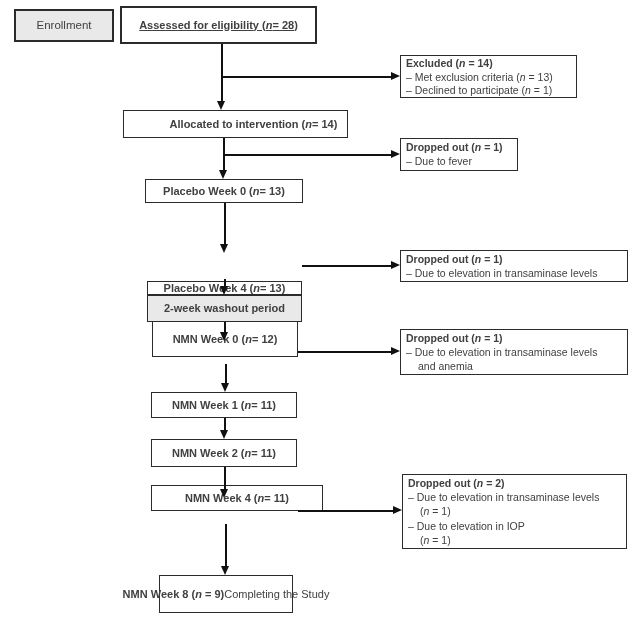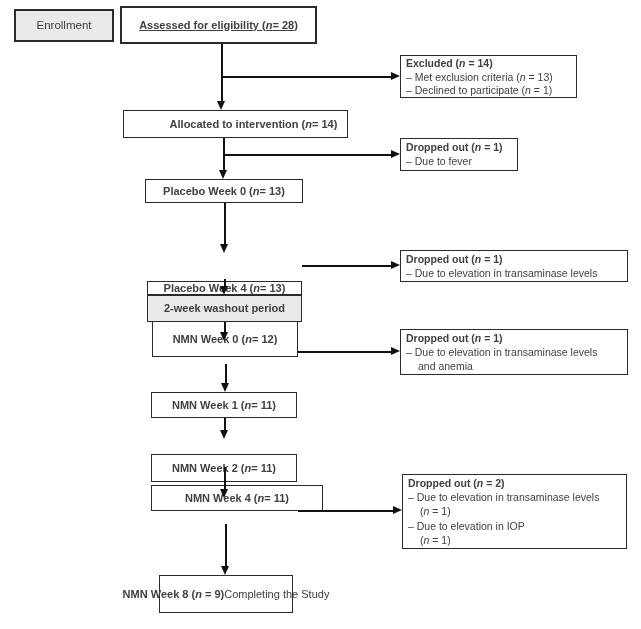--- a/index.html
+++ b/index.html
@@ -53,21 +53,21 @@
   <div class="box" style="left:145px;top:179px;width:158px;height:24px;">Placebo Week 0 (<i>n</i> = 13)</div>
 
   <div class="box" style="left:147px;top:253px;width:155px;height:14px;margin-top:28px;">Placebo Week 4 (<i>n</i> = 13)</div>
 
   <div class="box gray" style="left:147px;top:295px;width:155px;height:27px;">2-week washout period</div>
 
   <div class="box" style="left:152px;top:321px;width:146px;height:36px;">NMN Week 0 (<i>n</i> = 12)</div>
 
   <div class="box" style="left:151px;top:392px;width:146px;height:26px;">NMN Week 1 (<i>n</i> = 11)</div>
 
-  <div class="box" style="left:151px;top:454px;width:146px;height:28px;">NMN Week 2 (<i>n</i> = 11)</div>
+  <div class="box" style="left:151px;top:439px;width:146px;height:28px;">NMN Week 2 (<i>n</i> = 11)</div>
 
   <div class="box" style="left:151px;top:478px;width:172px;height:26px;margin-top:7px;">NMN Week 4 (<i>n</i> = 11)</div>
 
   <div class="box twoline" style="left:159px;top:575px;width:134px;height:38px;">
     <div>NMN Week 8 (<i>n</i> = 9)</div>
     <div class="sub">Completing the Study</div>
   </div>
 
   <div class="sidebox" style="left:400px;top:55px;width:177px;height:43px;line-height:13.6px;">
     <div class="title">Excluded (<i>n</i> = 14)</div>

